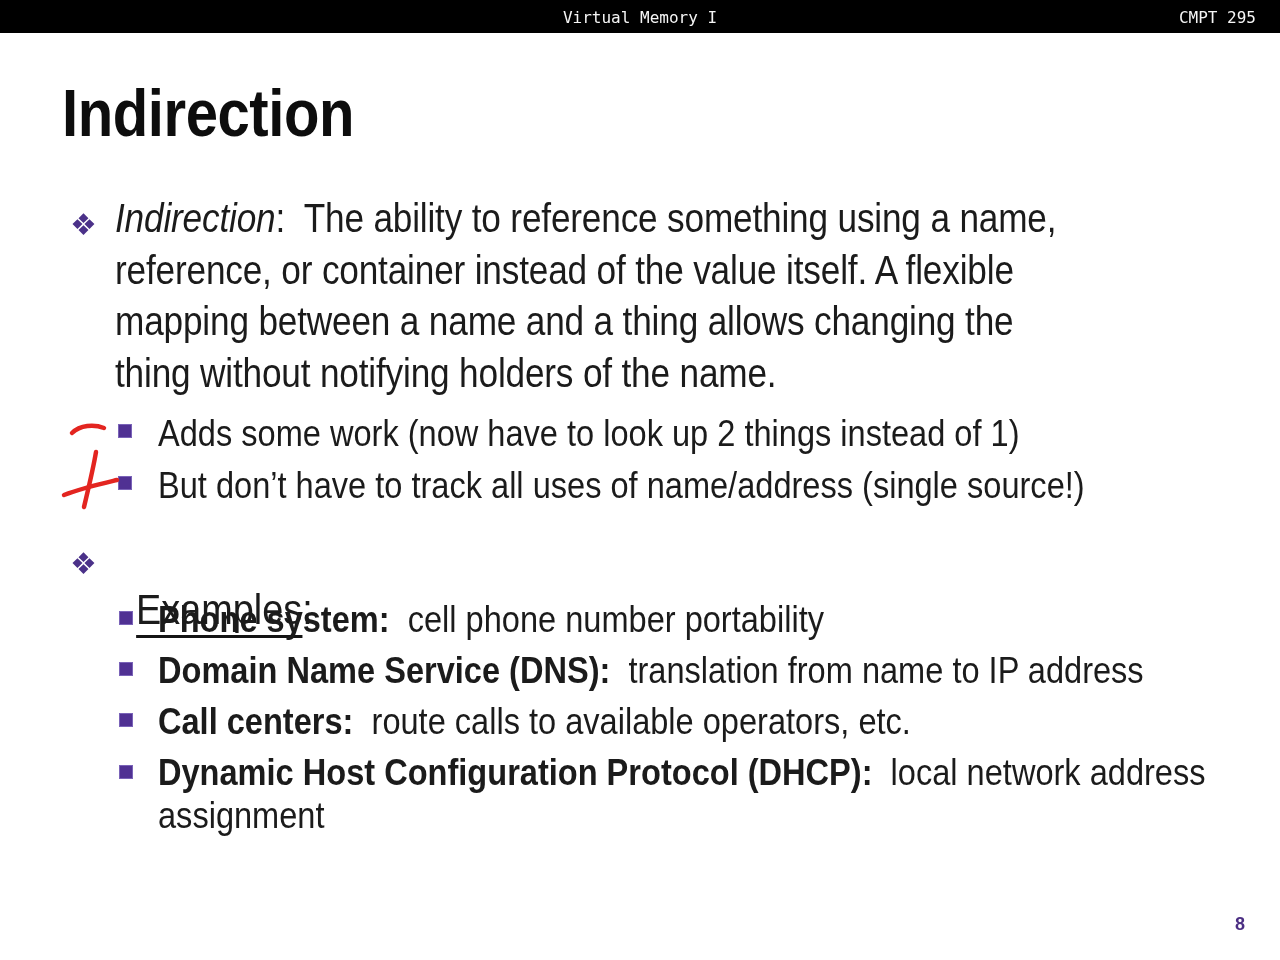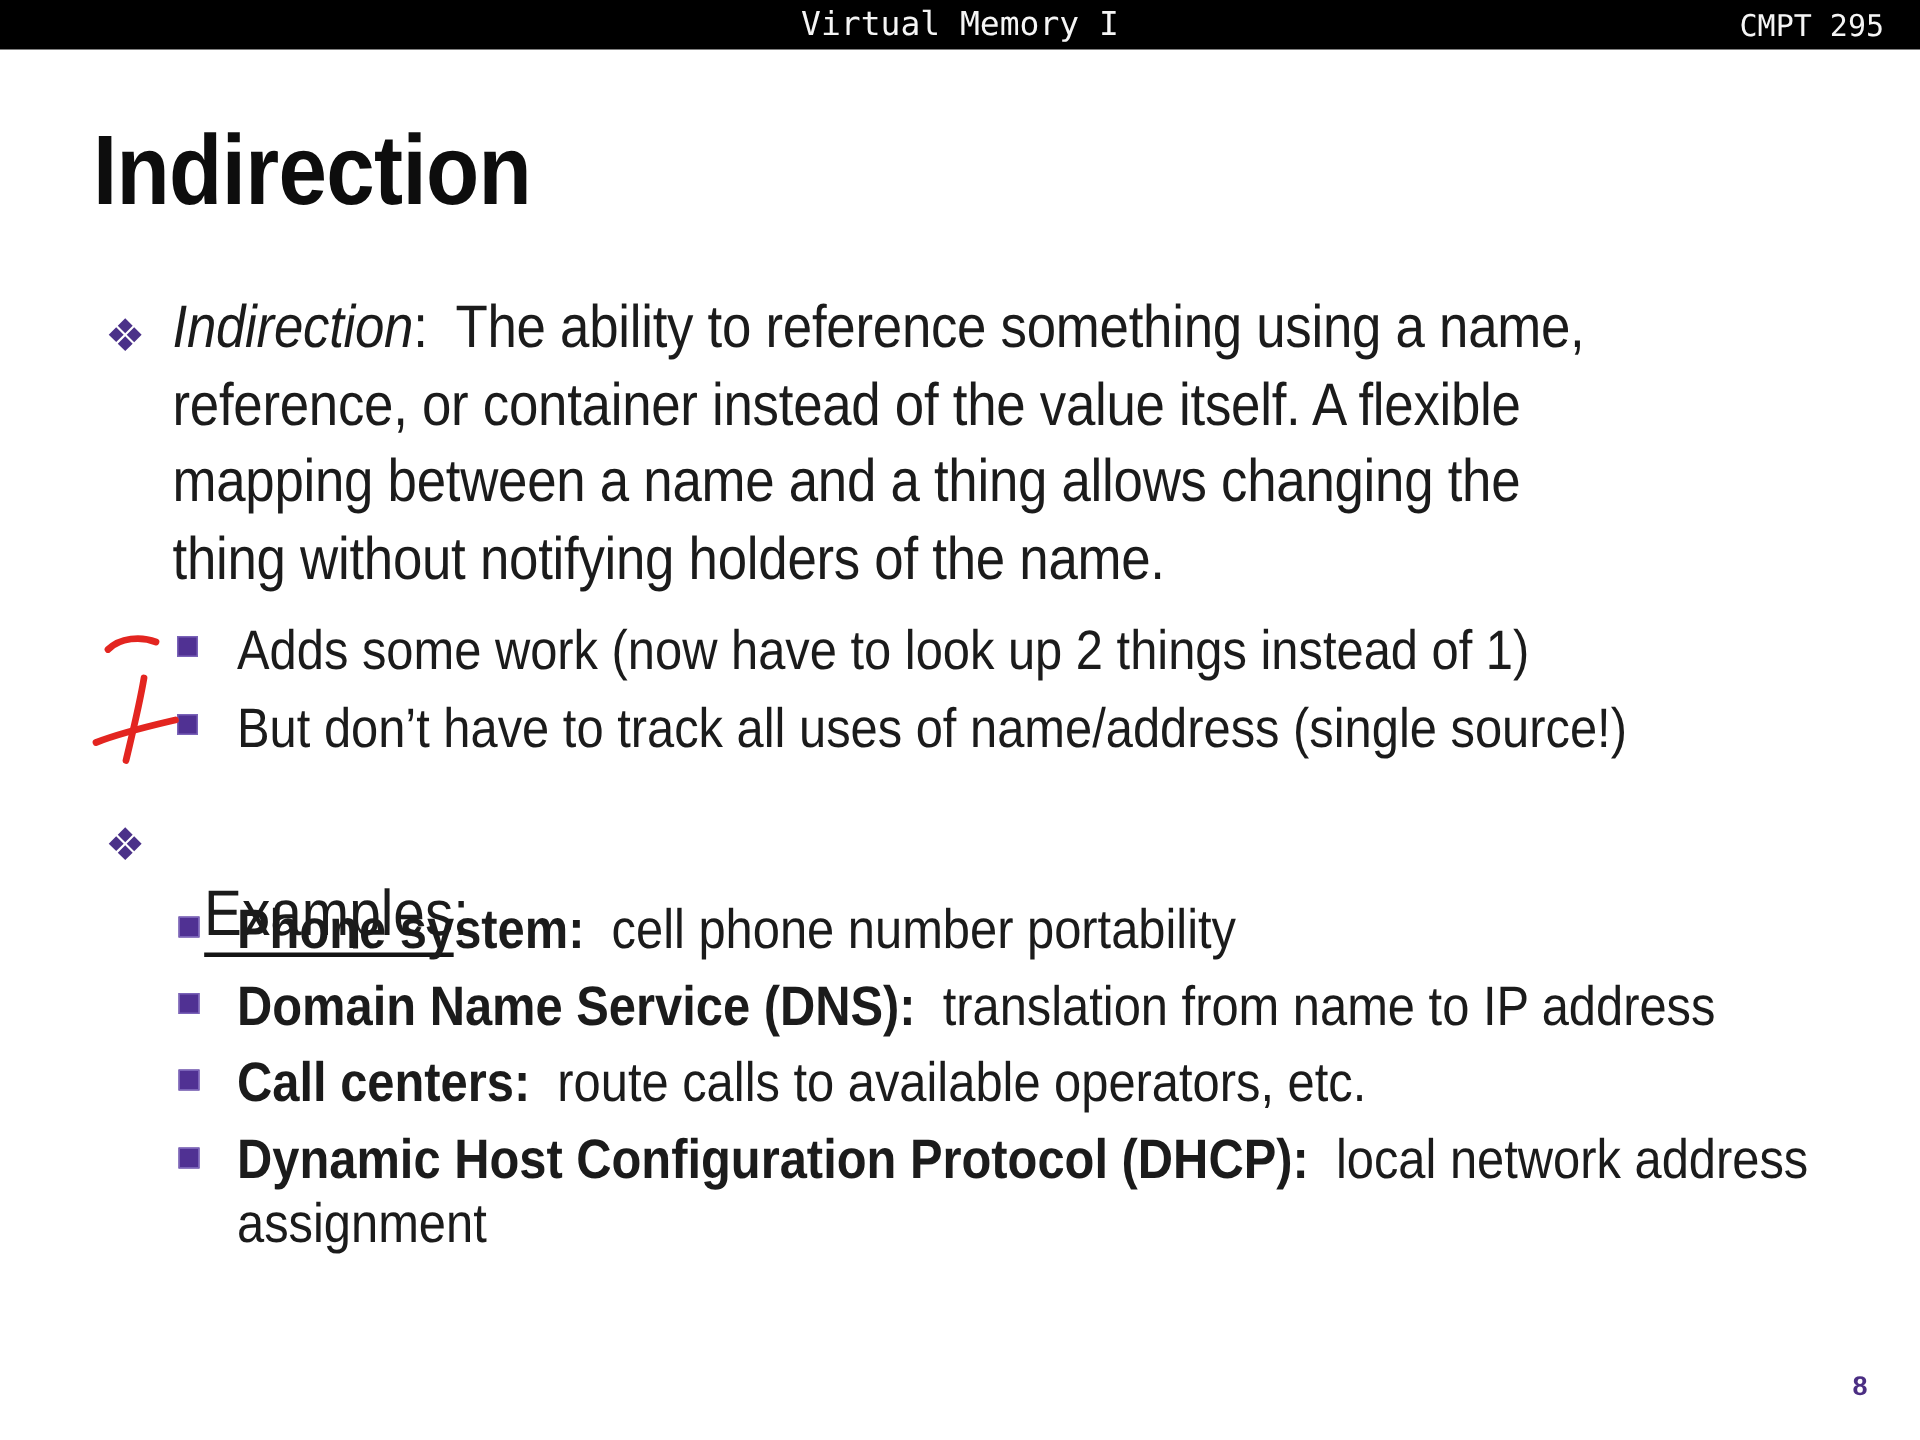--- a/index.html
+++ b/index.html
@@ -18,30 +18,30 @@
     top: 0; left: 0;
     width: 1280px; height: 33px;
     background: #000000;
   }
   .header-title {
     position: absolute;
     top: 50%; left: 50%;
     transform: translate(-50%, -50%);
     color: #f5f5f5;
     font-family: "DejaVu Sans Mono", monospace;
-    font-size: 22px;
+    font-size: 16px;
     white-space: pre;
   }
   .header-course {
     position: absolute;
     top: 50%; right: 24px;
     transform: translateY(-50%);
     color: #f5f5f5;
     font-family: "DejaVu Sans Mono", monospace;
-    font-size: 20px;
+    font-size: 16px;
     white-space: pre;
   }
 
   
   .condensed { transform: scaleX(0.88); transform-origin: 0 0; }
 
   
   .slide-title {
     position: absolute;
     left: 62px; top: 80px;

